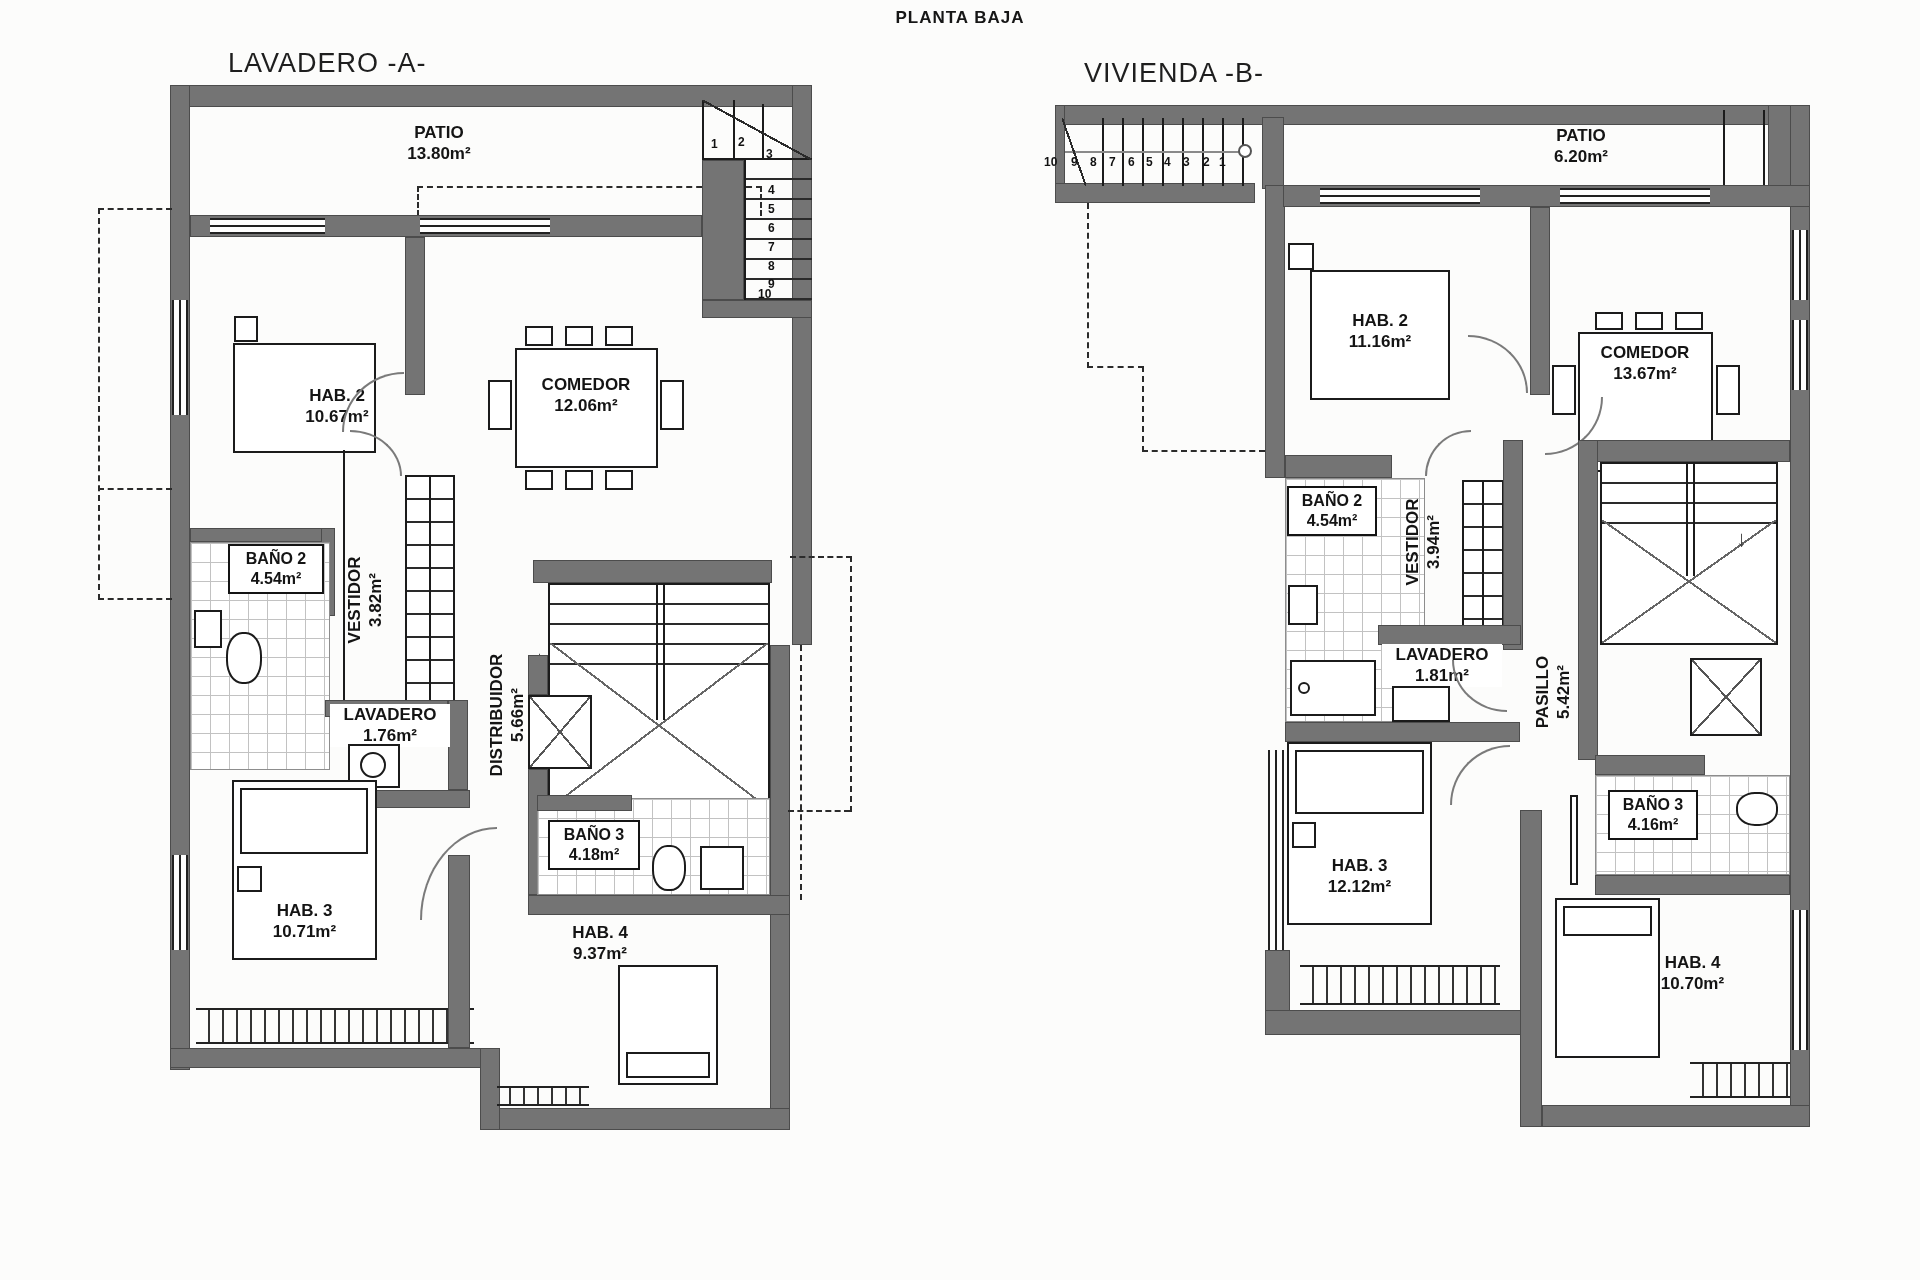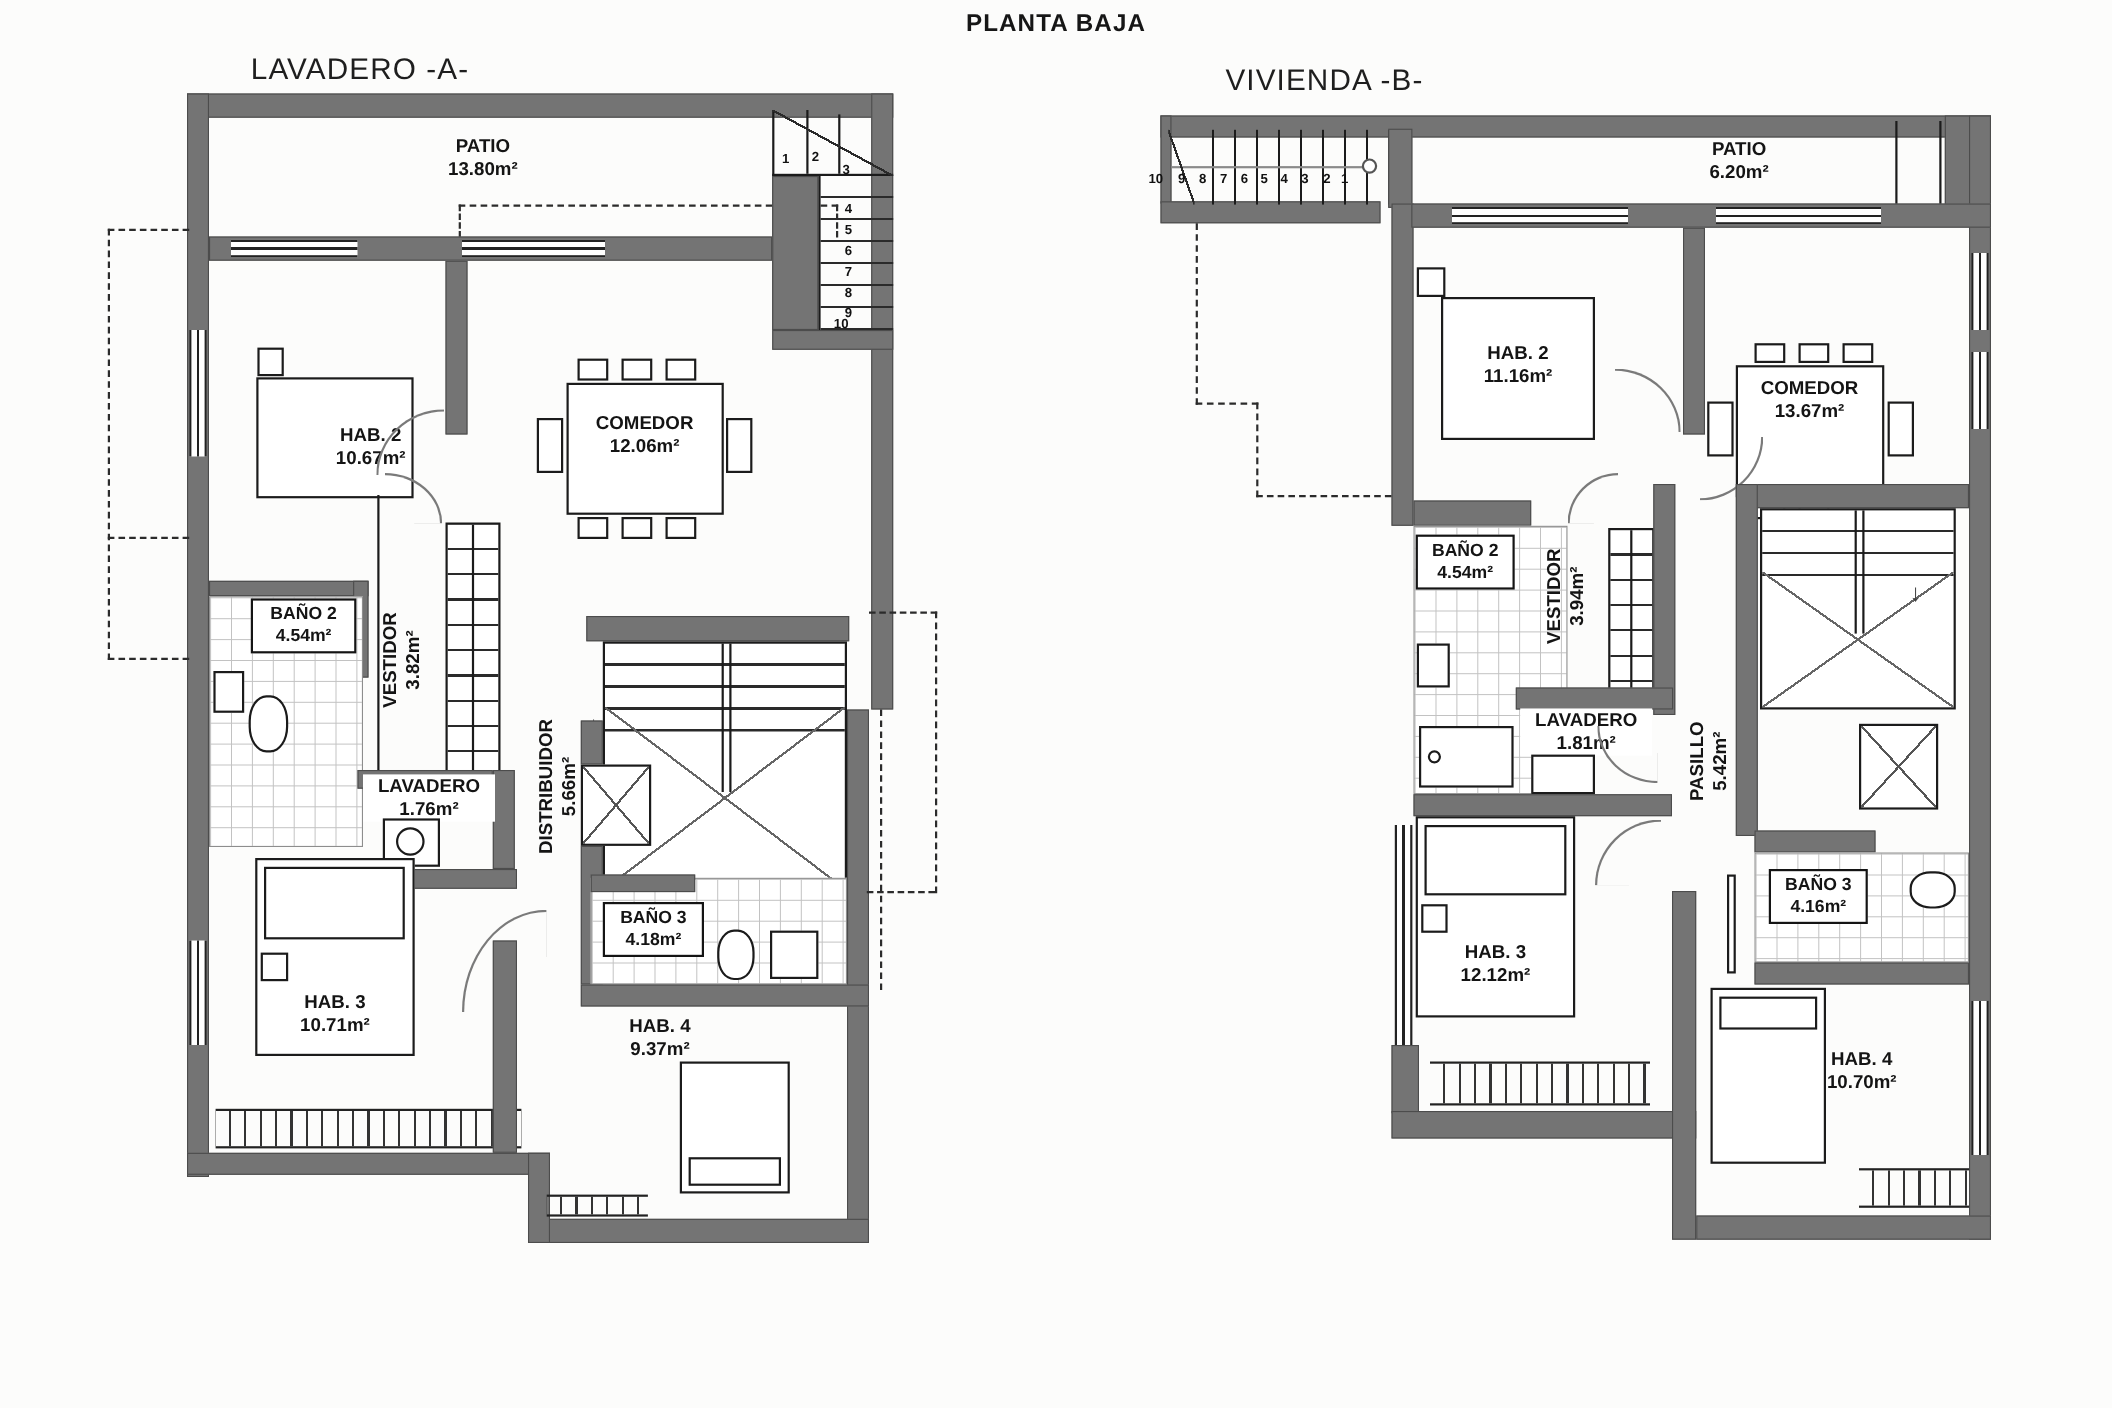--- a/index.html
+++ b/index.html
@@ -21,21 +21,21 @@
   .winv{position:absolute;background:#fff;border-left:2px solid #222;border-right:2px solid #222;box-sizing:border-box;
         background-image:linear-gradient(90deg,transparent calc(50% - 1px),#222 calc(50% - 1px) calc(50% + 1px),transparent calc(50% + 1px));}
   .lbl{position:absolute;font-weight:bold;font-size:17px;line-height:1.25;color:#141414;
        text-align:center;white-space:nowrap;}
   .lbl span{display:block;}
   .lbl--bg{background:#fff;}
   .boxlbl{border:2px solid #141414;background:#fff;font-size:16px;padding:3px 2px;box-sizing:border-box;}
   .vlbl{transform:rotate(-90deg);}
   .num{position:absolute;font-weight:bold;font-size:12px;line-height:1;color:#111;}
   .title{position:absolute;font-weight:400;font-size:27px;color:#1e1e1e;letter-spacing:1px;white-space:nowrap;}
-  .main-title{position:absolute;font-weight:600;font-size:22px;color:#161616;letter-spacing:1px;
+  .main-title{position:absolute;font-weight:600;font-size:17px;color:#161616;letter-spacing:1px;
               text-align:center;white-space:nowrap;}
   .void{position:absolute;border:2px solid #1b1b1b;background:#fff;box-sizing:border-box;}
   .steps-fill-h{position:absolute;background:repeating-linear-gradient(180deg,transparent 0 18px,#2a2a2a 18px 20px);}
   .steps-fill-v{position:absolute;background:repeating-linear-gradient(90deg,transparent 0 18px,#1b1b1b 18px 20px);}
   .xfill{position:absolute;
     background:linear-gradient(to top right,transparent calc(50% - 1px),#666 calc(50% - 1px) calc(50% + 1px),transparent calc(50% + 1px)),
                linear-gradient(to bottom right,transparent calc(50% - 1px),#666 calc(50% - 1px) calc(50% + 1px),transparent calc(50% + 1px));}
   .xbox{position:absolute;border:2px solid #1b1b1b;background-color:#fff;box-sizing:border-box;
     background-image:linear-gradient(to top right,transparent calc(50% - 1px),#555 calc(50% - 1px) calc(50% + 1px),transparent calc(50% + 1px)),
                      linear-gradient(to bottom right,transparent calc(50% - 1px),#555 calc(50% - 1px) calc(50% + 1px),transparent calc(50% + 1px));}
@@ -54,21 +54,21 @@
   .arc-br{border-bottom:2px solid #7a7a7a;border-right:2px solid #7a7a7a;border-bottom-right-radius:100% 100%;}
   .arrow{position:absolute;font-size:22px;font-weight:bold;color:#444;line-height:1;}
 </style>
 </head>
 <body>
 
 <div id="canvas">
 
   <div class="main-title" style="left:820px;top:8px;width:280px;">PLANTA BAJA</div>
   <div class="title" style="left:228px;top:48px;">LAVADERO -A-</div>
-  <div class="title" style="left:1114px;top:58px;">VIVIENDA -B-</div>
+  <div class="title" style="left:1084px;top:58px;">VIVIENDA -B-</div>
 
   <div class="wall" style="left:170px;top:85px;width:642px;height:22px"></div>
   <div class="wall" style="left:170px;top:85px;width:20px;height:985px"></div>
   <div class="wall" style="left:792px;top:85px;width:20px;height:560px"></div>
   <div class="wall" style="left:770px;top:645px;width:20px;height:485px"></div>
   <div class="wall" style="left:480px;top:1108px;width:310px;height:22px"></div>
   <div class="wall" style="left:170px;top:1048px;width:330px;height:20px"></div>
   <div class="wall" style="left:480px;top:1048px;width:20px;height:82px"></div>
 
   <div class="winv" style="left:172px;top:300px;width:16px;height:115px"></div>

